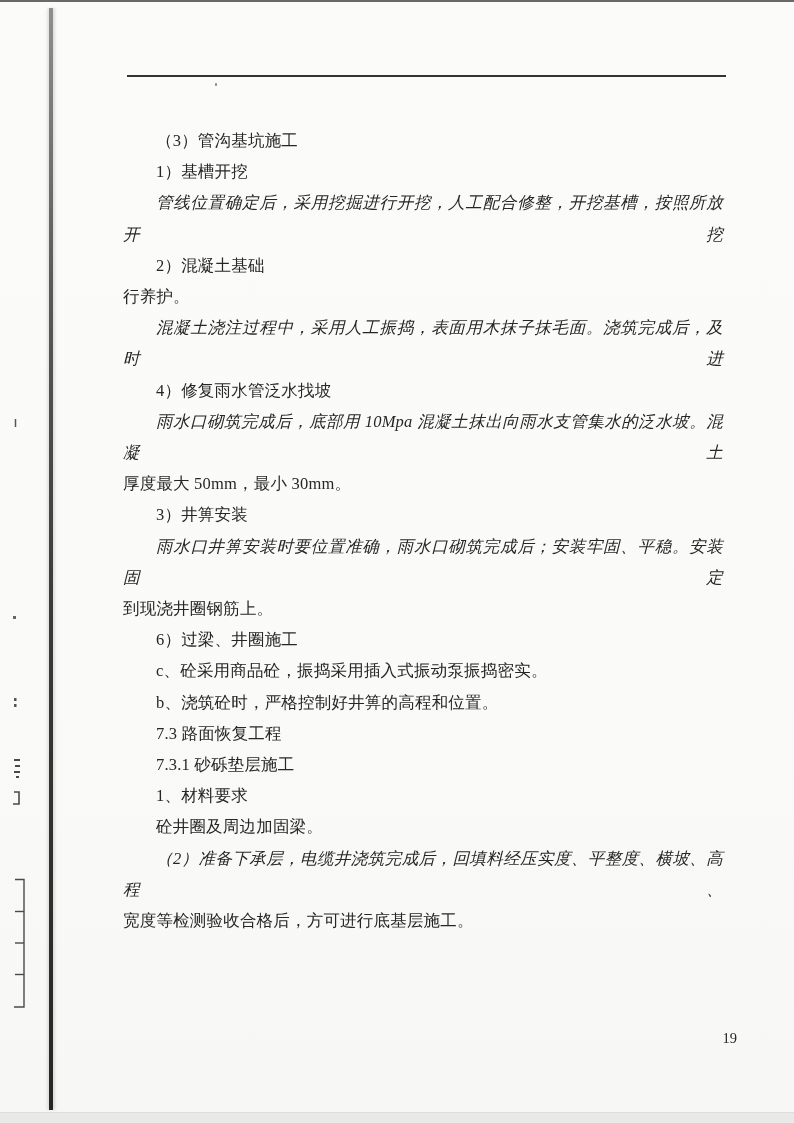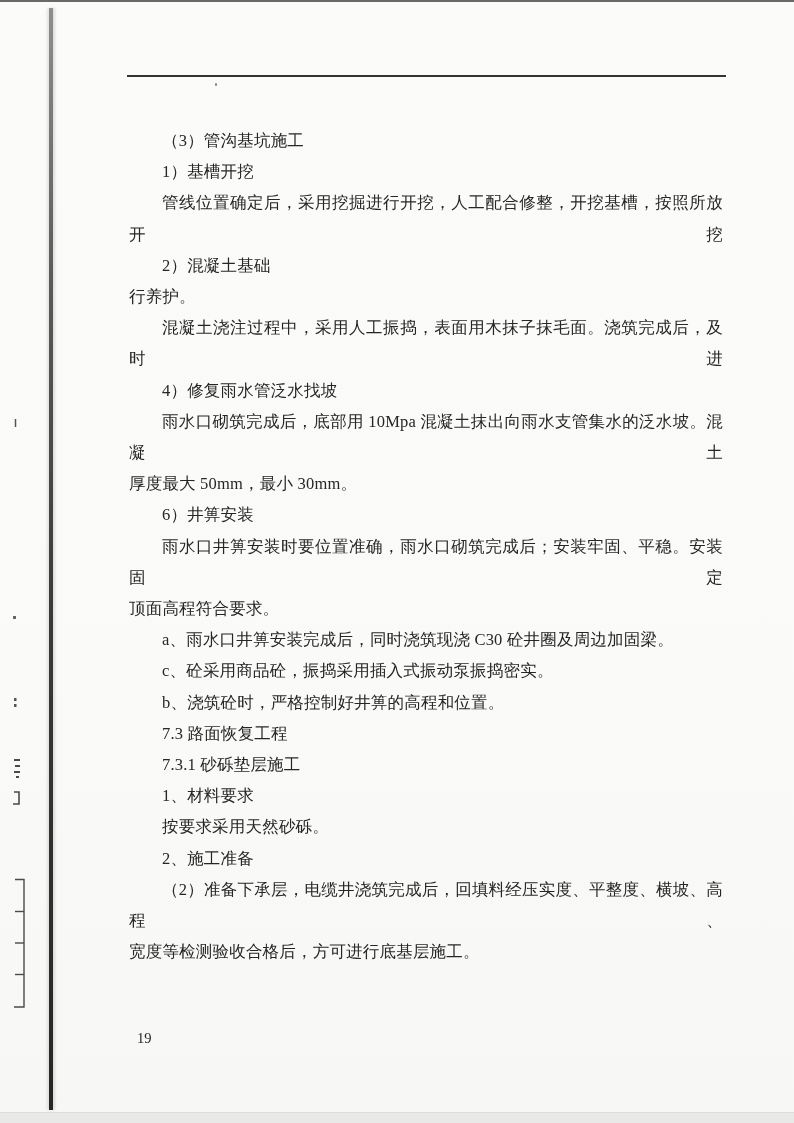--- a/index.html
+++ b/index.html
@@ -58,33 +58,34 @@
   
   .doc-body {
     position: absolute;
     left: 123px; top: 125px;
     width: 600px;
     font-size: 16.5px;
     line-height: 31.2px;
     color: #262626;
     letter-spacing: 0.2px;
   }
-  .line { white-space: nowrap; margin-left: 6px; }
+  .line { white-space: nowrap; }
   .line.indent { text-indent: 33px; }
   .line.full {
     white-space: normal;
     text-align: justify;
     text-align-last: justify;
+    font-style: italic;
   }
   .line .num-bold { font-weight: normal; }
   .page-number {
     position: absolute;
     left: 137px; top: 1030px;
     width: 600px;
-    text-align: left;
+    text-align: right;
     font-size: 14.5px;
     color: #1f1f1f;
   }
   .margin-artifacts {
     position: absolute;
     left: 0; top: 0;
   }
 </style>
 </head>
 <body>
@@ -123,30 +124,29 @@
   <div class="doc-body">
       <div class="line indent">（3）管沟基坑施工</div>
       <div class="line indent">1）基槽开挖</div>
       <div class="line indent full">管线位置确定后，采用挖掘进行开挖，人工配合修整，开挖基槽，按照所放开挖</div>
       <div class="line indent">2）混凝土基础</div>
       <div class="line">行养护。</div>
       <div class="line indent full">混凝土浇注过程中，采用人工振捣，表面用木抹子抹毛面。浇筑完成后，及时进</div>
       <div class="line indent">4）修复雨水管泛水找坡</div>
       <div class="line indent full">雨水口砌筑完成后，底部用 10Mpa 混凝土抹出向雨水支管集水的泛水坡。混凝土</div>
       <div class="line">厚度最大 50mm，最小 30mm。</div>
-      <div class="line indent">6）井箅安装</div>
+      <div class="line indent">3）井箅安装</div>
       <div class="line indent full">雨水口井箅安装时要位置准确，雨水口砌筑完成后；安装牢固、平稳。安装固定</div>
-      <div class="line">顶面高程符合要求。</div>
-      <div class="line indent">a、雨水口井箅安装完成后，同时浇筑现浇 C30 砼井圈及周边加固梁。</div>
+      <div class="line">到现浇井圈钢筋上。</div>
+      <div class="line indent">6）过梁、井圈施工</div>
       <div class="line indent">c、砼采用商品砼，振捣采用插入式振动泵振捣密实。</div>
       <div class="line indent">b、浇筑砼时，严格控制好井箅的高程和位置。</div>
       <div class="line indent"><span class="num-bold">7.3</span> 路面恢复工程</div>
       <div class="line indent">7.3.1 砂砾垫层施工</div>
       <div class="line indent">1、材料要求</div>
-      <div class="line indent">按要求采用天然砂砾。</div>
-      <div class="line indent">2、施工准备</div>
+      <div class="line indent">砼井圈及周边加固梁。</div>
       <div class="line indent full">（2）准备下承层，电缆井浇筑完成后，回填料经压实度、平整度、横坡、高程、</div>
       <div class="line">宽度等检测验收合格后，方可进行底基层施工。</div>
     </div>
 
   <div class="page-number">19</div>
 
 </div>
 
 </body></html>

